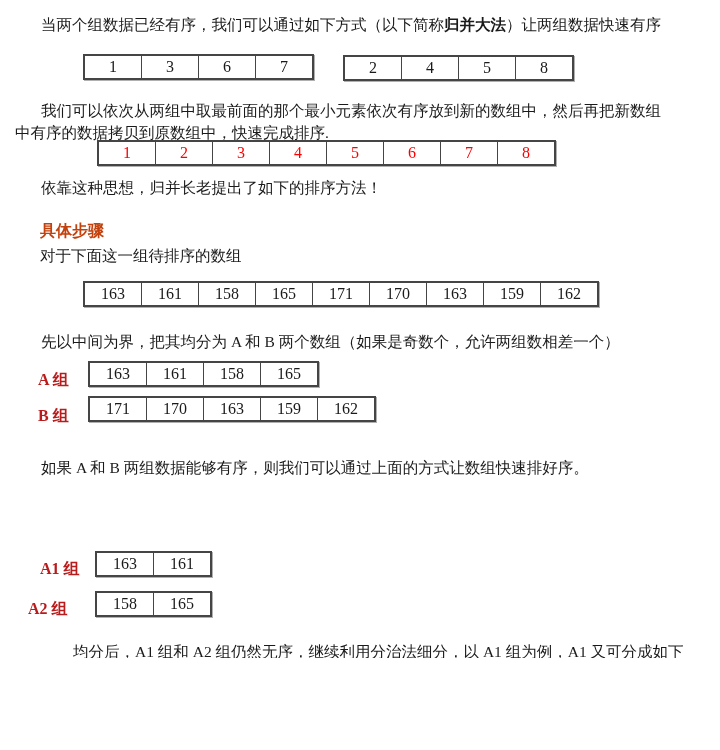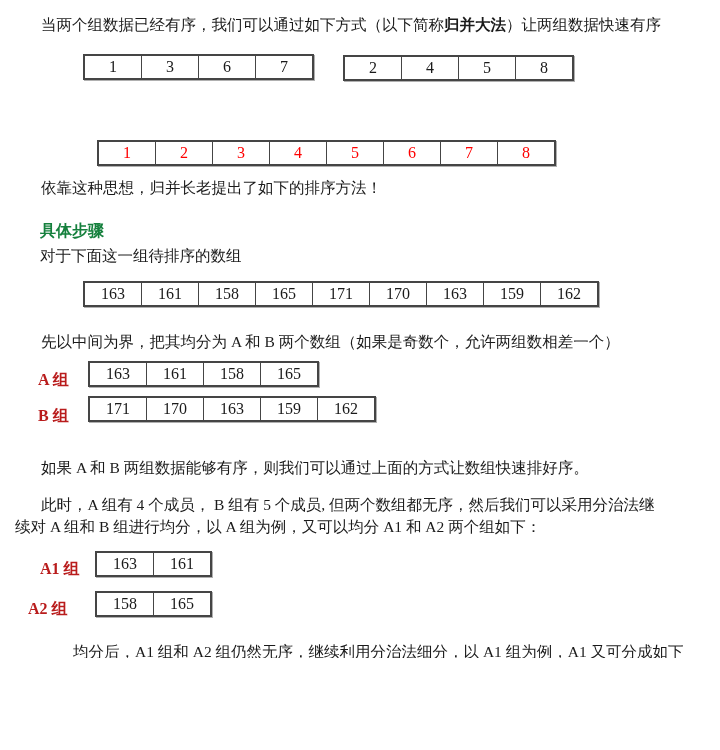--- a/index.html
+++ b/index.html
@@ -18,21 +18,21 @@
     font-size:15.5px;
     line-height:22px;
     white-space:nowrap;
     color:#1a1a1a;
   }
   .para .line{display:block;white-space:nowrap;}
   .indent{padding-left:26px;}
   .bold{font-weight:bold;}
   .heading{
     position:absolute;
-    font-size:16px;font-weight:bold;color:#15803d;
+    font-size:16px;font-weight:bold;color:#c2410c;
     white-space:nowrap;
   }
   .num-table{
     position:absolute;
     display:flex;
     border:2px solid #454545;
     background:#fff;
     box-shadow:1px 1px 0 rgba(80,80,80,.45);
   }
   .num-table .cell{
@@ -69,20 +69,24 @@
       <span class="cell">6</span>
       <span class="cell">7</span>
     </div>
   <div class="num-table" style="left:343px;top:55px;">
       <span class="cell">2</span>
       <span class="cell">4</span>
       <span class="cell">5</span>
       <span class="cell">8</span>
     </div>
 
+  <div class="para" style="top:100px;">
+    <span class="line indent">我们可以依次从两组中取最前面的那个最小元素依次有序放到新的数组中，然后再把新数组</span>
+    <span class="line">中有序的数据拷贝到原数组中，快速完成排序.</span>
+  </div>
 
   <div class="num-table red-cells" style="left:97px;top:140px;">
       <span class="cell">1</span>
       <span class="cell">2</span>
       <span class="cell">3</span>
       <span class="cell">4</span>
       <span class="cell">5</span>
       <span class="cell">6</span>
       <span class="cell">7</span>
       <span class="cell">8</span>
@@ -120,24 +124,20 @@
   <div class="num-table" style="left:88px;top:396px;">
       <span class="cell">171</span>
       <span class="cell">170</span>
       <span class="cell">163</span>
       <span class="cell">159</span>
       <span class="cell">162</span>
     </div>
 
   <div class="para indent" style="top:457px;">如果 A 和 B 两组数据能够有序，则我们可以通过上面的方式让数组快速排好序。</div>
 
-  <div class="para" style="top:494px;">
-    <span class="line indent">此时，A 组有 4 个成员， B 组有 5 个成员, 但两个数组都无序，然后我们可以采用分治法继</span>
-    <span class="line">续对 A 组和 B 组进行均分，以 A 组为例，又可以均分 A1 和 A2 两个组如下：</span>
-  </div>
 
   <div class="group-label" style="left:40px;top:559px;">A1 组</div>
   <div class="num-table" style="left:95px;top:551px;">
       <span class="cell">163</span>
       <span class="cell">161</span>
     </div>
 
   <div class="group-label" style="left:28px;top:599px;">A2 组</div>
   <div class="num-table" style="left:95px;top:591px;">
       <span class="cell">158</span>

